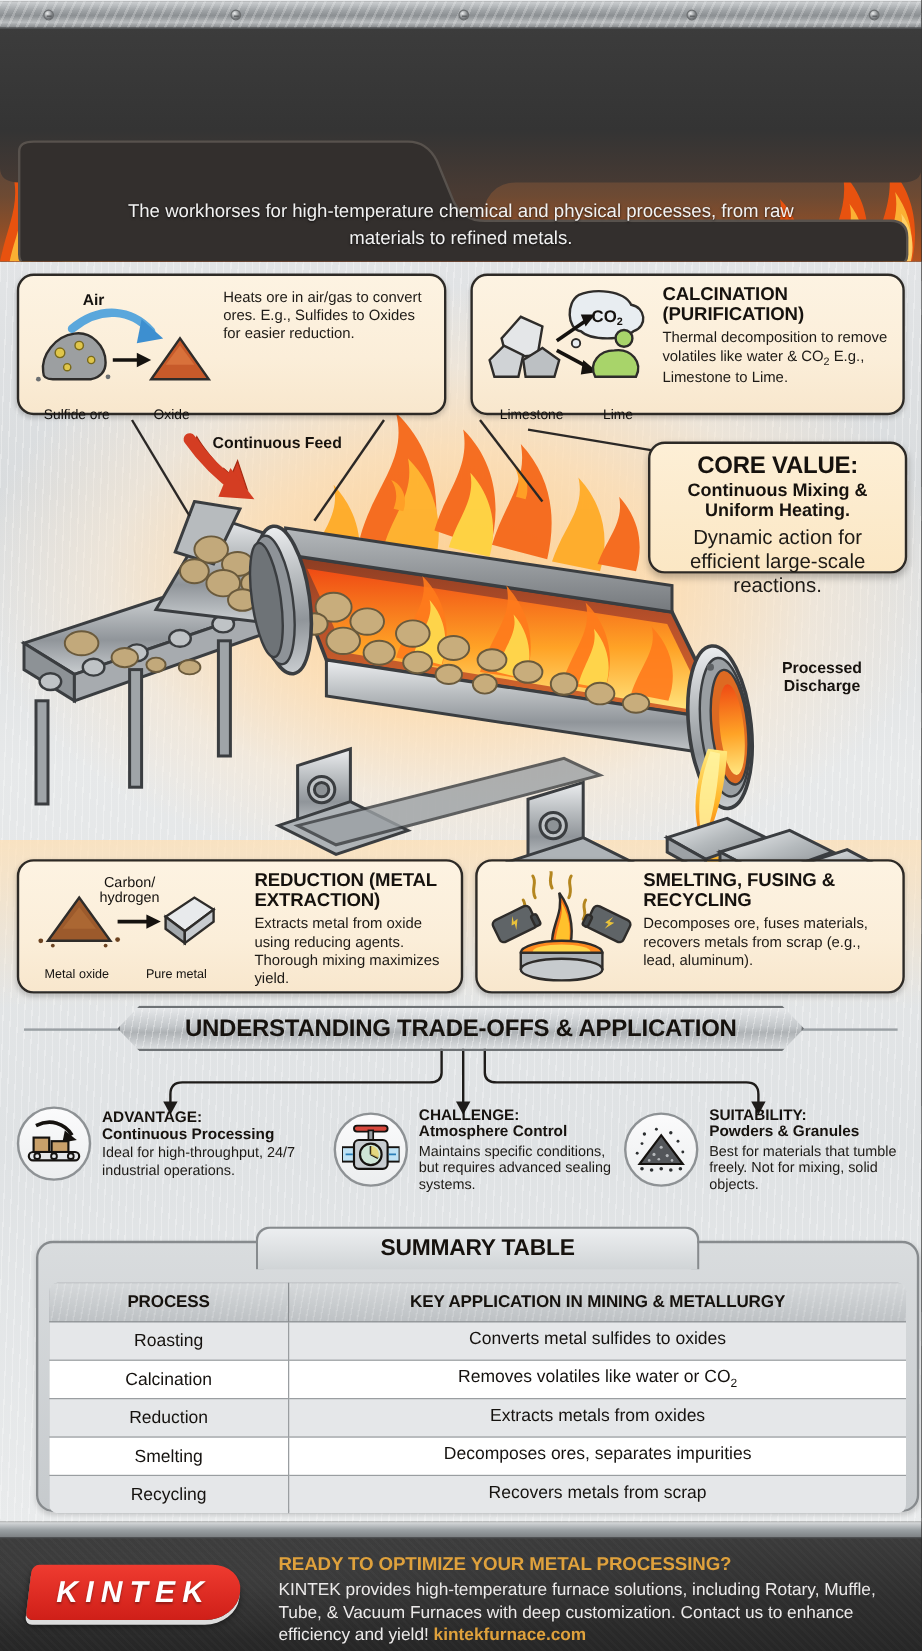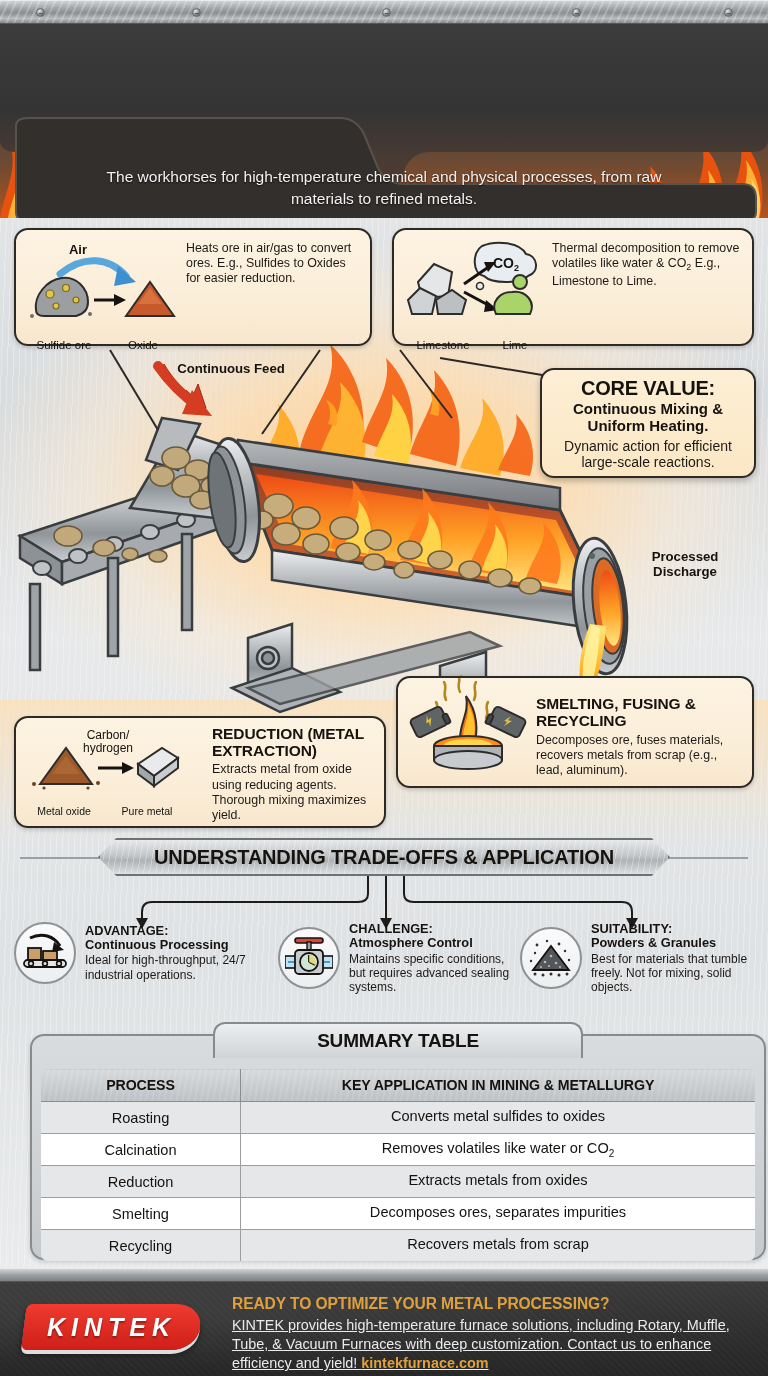--- a/index.html
+++ b/index.html
@@ -91,21 +91,21 @@
     position:absolute; z-index:12;
     border:2.5px solid #2d2a26; border-radius:14px;
     background:linear-gradient(180deg,#fdf3e2 0%,#fbeed9 60%,#f8e7cd 100%);
     box-shadow:0 2px 4px rgba(0,0,0,.18);
     padding:8px 10px;
     display:flex; gap:8px; align-items:flex-start;
   }
   .card.top-left{ left:14px; top:228px; width:358px; height:118px; }
   .card.top-right{ left:392px; top:228px; width:362px; height:118px; }
   .card.bot-left{ left:14px; top:716px; width:372px; height:112px;gap:30px; }
-  .card.bot-right{ left:396px; top:676px; width:358px; height:112px;align-items:flex-end; }
+  .card.bot-right{ left:396px; top:716px; width:358px; height:112px; }
 
   .card-art{ flex:0 0 auto; position:relative; }
   .card-txt{ flex:1 1 auto; min-width:0; }
   .card-h{ font-size:15.5px; font-weight:bold; color:#16120e; line-height:1.08; letter-spacing:-.1px;}
   .card-p{ font-size:12.4px; color:#1d1a16; line-height:1.22; margin-top:3px; }
   .card-p sub{ font-size:9px; }
 
   .art-label{
     text-align:center; font-size:11.5px; color:#141210; margin-top:1px; font-weight:400;
   }
@@ -114,21 +114,21 @@
   
   .core-value{
     position:absolute; z-index:16; left:540px; top:368px; width:216px; height:110px;
     border:2.5px solid #2d2a26; border-radius:14px;
     background:linear-gradient(180deg,#fdefd6,#fbe7c4);
     box-shadow:0 3px 6px rgba(0,0,0,.25);
     text-align:center; padding:7px 8px;
   }
   .cv-h{ font-size:20px; font-weight:bold; color:#16120e; letter-spacing:-.2px;}
   .cv-s{ font-size:15px; font-weight:bold; color:#16120e; line-height:1.12; margin-top:1px;}
-  .cv-p{ font-size:14px; color:#1d1a16; line-height:1.18; margin-top:3px;}
+  .cv-p{ font-size:17px; color:#1d1a16; line-height:1.18; margin-top:3px;}
 
   
   .furnace-layer{position:absolute; top:218px; left:0; width:768px; height:510px; z-index:10;}
 
   .lbl{
     position:absolute; z-index:18; font-weight:bold; color:#16120e; font-size:13.2px;
     line-height:1.12; text-align:center;
   }
   .lbl-feed{ left:176px; top:362px; width:110px; }
   .lbl-disch{ left:630px; top:550px; width:110px; }
@@ -223,21 +223,21 @@
     transform:skewX(7deg); color:#fff; font-weight:bold; font-size:25px;
     letter-spacing:6px; font-style:italic;
     text-shadow:0 2px 2px rgba(0,0,0,.35);
   }
   .foot-h{
     position:absolute; left:232px; top:13px; width:524px;
     color:#dfa13c; font-weight:bold; font-size:15.6px; letter-spacing:-.1px;
   }
   .foot-p{
     position:absolute; left:232px; top:34px; width:528px;
-    color:#eceaea; font-size:14.4px; line-height:1.33;text-decoration:underline;
+    color:#eceaea; font-size:14.4px; line-height:1.33;
   }
   .foot-p b{color:#dfa13c; font-weight:bold;}
 </style>
 </head>
 <body>
 
 <div class="page">
 
   <div class="header-wrap">
     <svg class="hdr-flames" viewBox="0 0 768 120" preserveAspectRatio="none">
@@ -557,20 +557,21 @@
           <path d="M92 76 C86 64 96 54 108 54 C122 52 132 64 126 76 Z" fill="#a8d46a"></path>
           <circle cx="116" cy="44" r="7" fill="#a8d46a"></circle>
         </g>
       </svg>
       <div style="display:flex;justify-content:space-between;width:140px;margin-top:-4px;">
         <div class="art-label" style="width:78px">Limestone</div>
         <div class="art-label" style="width:58px">Lime</div>
       </div>
     </div>
     <div class="card-txt">
+      <div class="card-h">CALCINATION (PURIFICATION)</div>
       <div class="card-p"><span>Thermal decomposition to remove volatiles like water &amp; CO</span><sub>2</sub><span> E.g., Limestone to Lime.</span></div>
     </div>
   </div>
 
   <div class="card bot-left">
     <div class="card-art">
       <svg width="156" height="74" viewBox="0 0 156 74">
         <text x="82" y="13" font-size="12" font-family="Liberation Sans, sans-serif" text-anchor="middle" fill="#15120f">Carbon/</text>
         <text x="82" y="26" font-size="12" font-family="Liberation Sans, sans-serif" text-anchor="middle" fill="#15120f">hydrogen</text>
 

